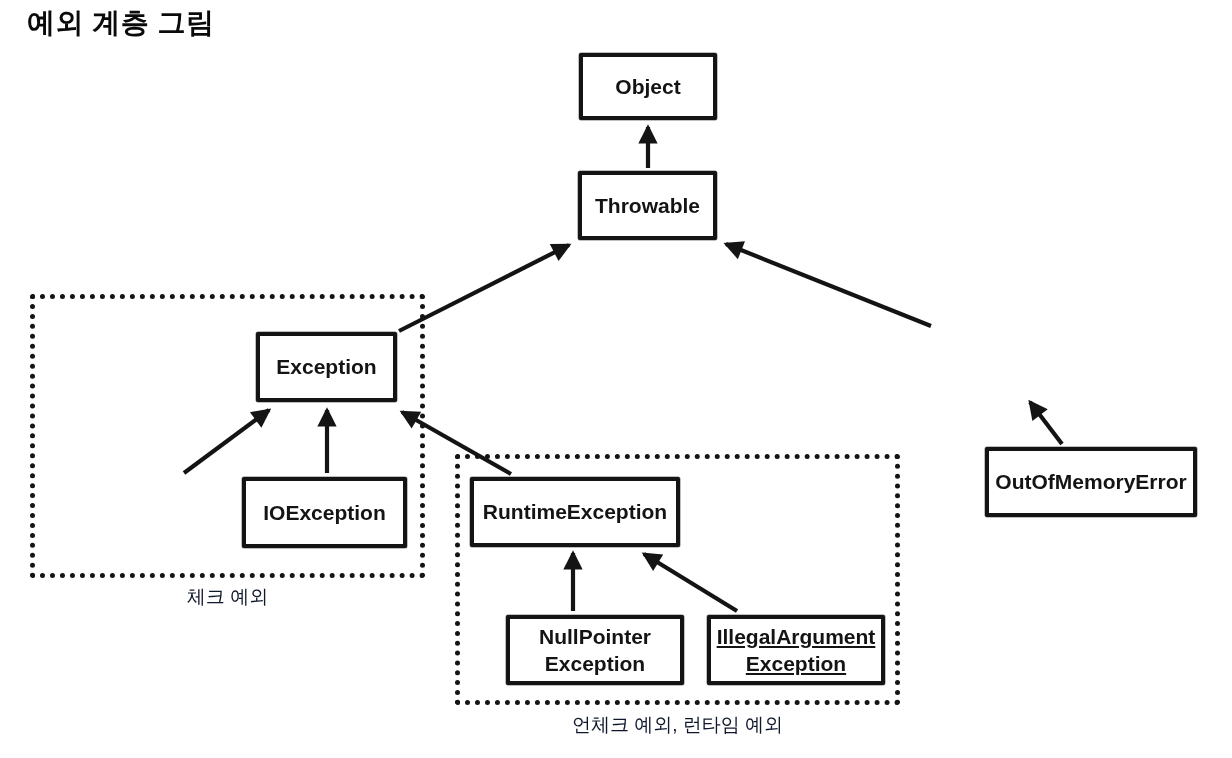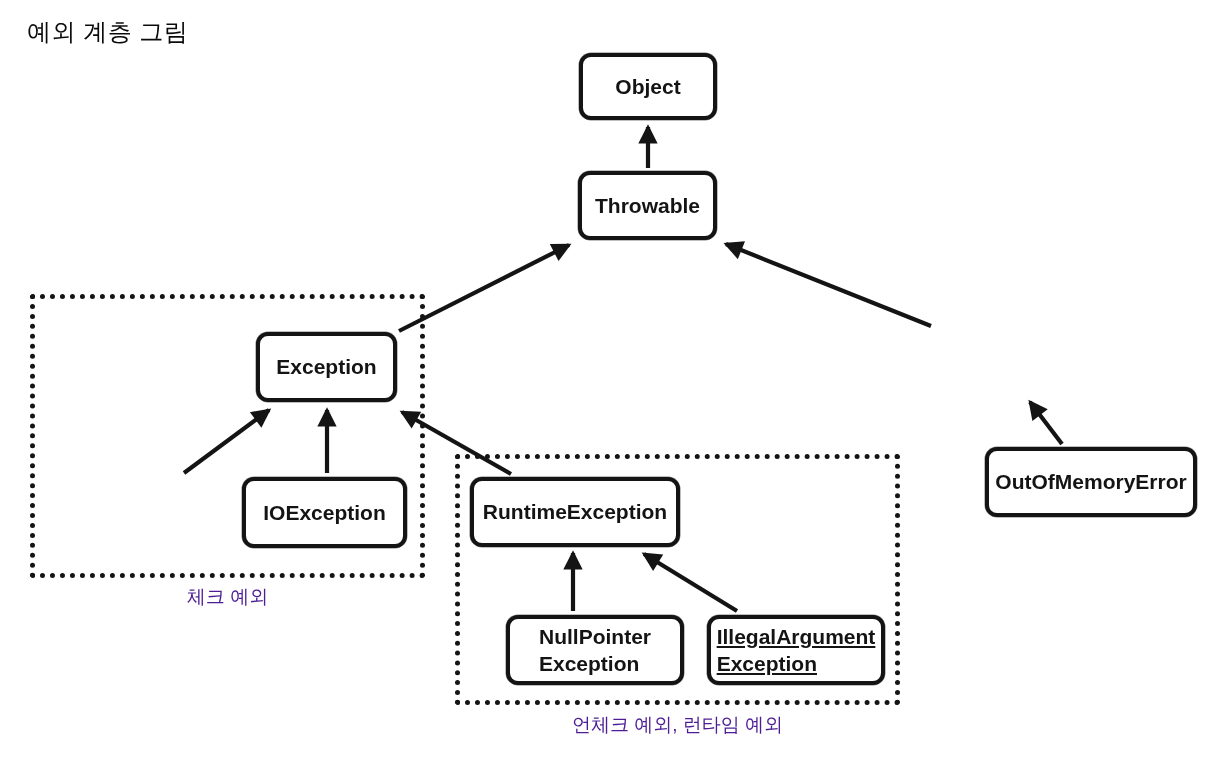--- a/index.html
+++ b/index.html
@@ -11,55 +11,56 @@
     position: relative;
     width: 1232px;
     height: 758px;
     background: #ffffff;
     font-family: "Liberation Sans", sans-serif;
     overflow: hidden;
   }
   .diagram-title {
     position: absolute;
     left: 27px;
-    top: 16px;
-    font-size: 24px;
-    font-weight: normal;
+    top: 4px;
+    font-size: 28px;
+    font-weight: bold;
     color: #0a0a0a;
     letter-spacing: 0.5px;
   }
   .node {
     position: absolute;
     box-sizing: border-box;
     border: 4px solid #141414;
-    border-radius: 12px;
+    border-radius: 2px;
     background: #ffffff;
     display: flex;
     align-items: center;
     justify-content: center;
+    text-align: center;
     font-size: 21px;
     font-weight: bold;
     color: #141414;
     line-height: 1.3;
     white-space: pre-line;
     z-index: 3;
     box-shadow: 0 0 0 0.5px rgba(20,20,20,0.55);
   }
   .group {
     position: absolute;
     box-sizing: border-box;
     border: 5px dotted #141414;
     border-radius: 3px;
     background: transparent;
     z-index: 1;
   }
   .caption {
     position: absolute;
     font-size: 19px;
-    color: #4c1d95;
+    color: #0f172a;
     text-align: center;
     z-index: 3;
   }
   .arrow-layer {
     position: absolute;
     left: 0;
     top: 0;
     width: 1232px;
     height: 758px;
     z-index: 2;

